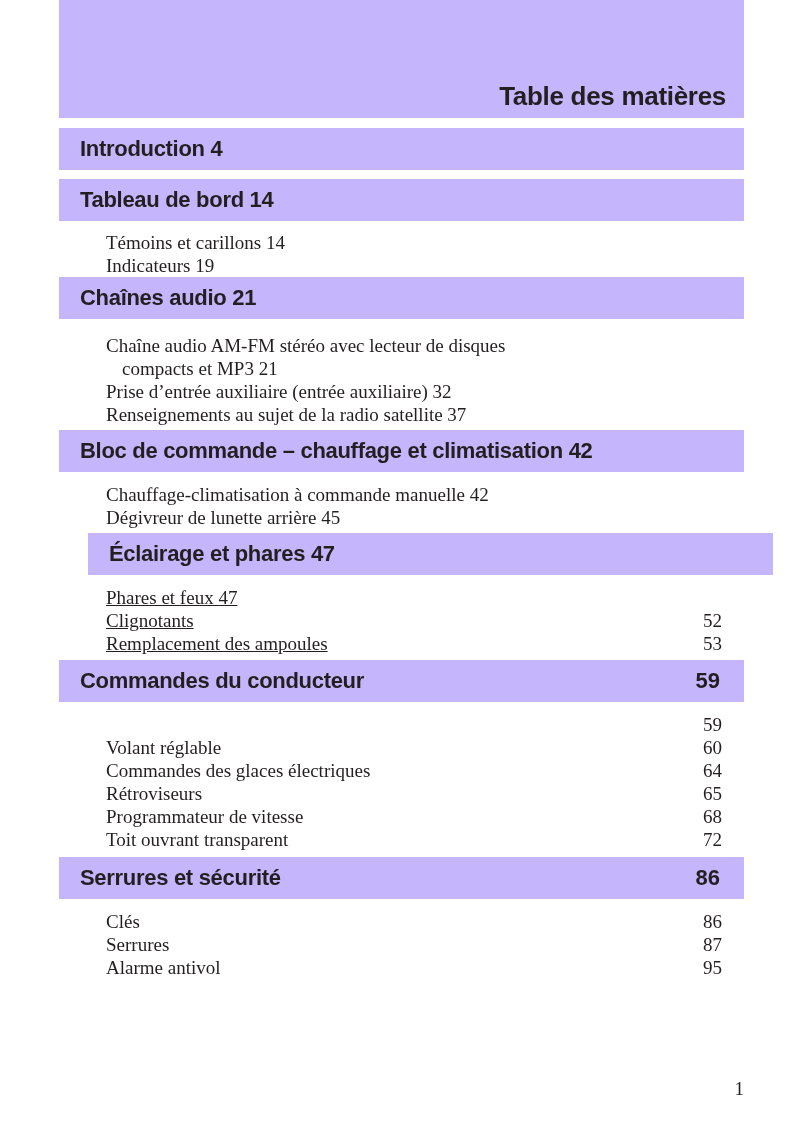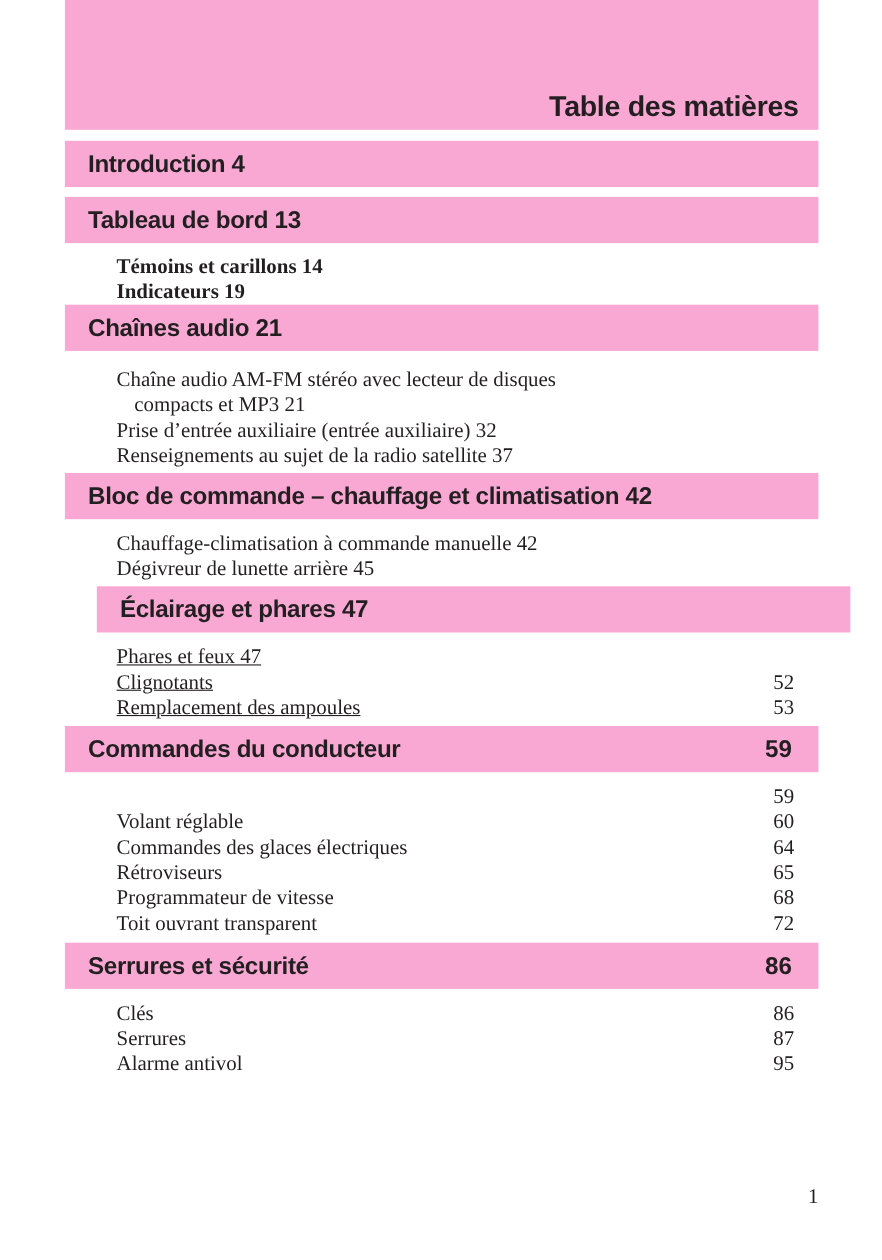--- a/index.html
+++ b/index.html
@@ -1,18 +1,18 @@
 <!DOCTYPE html>
 <html><head>
 <meta charset="utf-8">
 <style>
   html, body { margin: 0; padding: 0; background: #ffffff; }
   body { width: 802px; height: 1145px; position: relative; overflow: hidden; }
   .band {
-    position: absolute; left: 59px; width: 685px; background: #f9a8d4;
+    position: absolute; left: 59px; width: 685px; background: #c4b5fd;
     font-family: "Liberation Sans", sans-serif; font-weight: bold; color: #231f20;
   }
   .header-band { top: 0; height: 118px; }
   .header-title {
     position: absolute; right: 18px; bottom: 6px; font-size: 26px; letter-spacing: -0.3px;
   }
   .section-band { height: 42px; }
   .section-title {
     position: absolute; left: 21px; top: 8px; font-size: 22px; letter-spacing: -0.3px; white-space: nowrap;
   }
@@ -32,23 +32,23 @@
 
 <div class="band header-band">
   <div class="header-title">Table des matières</div>
 </div>
 
 <div class="band section-band" style="top:128px;">
   <span class="section-title">Introduction 4</span>
 </div>
 
 <div class="band section-band" style="top:179px;">
-  <span class="section-title">Tableau de bord 13</span>
+  <span class="section-title">Tableau de bord 14</span>
 </div>
-<div class="entries" style="top:231px;font-weight:bold;">
+<div class="entries" style="top:231px;">
   <div class="entry"><span>Témoins et carillons 14</span></div>
   <div class="entry"><span>Indicateurs 19</span></div>
 </div>
 
 <div class="band section-band" style="top:277px;">
   <span class="section-title">Chaînes audio 21</span>
 </div>
 <div class="entries" style="top:334px;">
   <div class="entry"><span>Chaîne audio AM-FM stéréo avec lecteur de disques</span></div>
   <div class="entry indent"><span>compacts et MP3 21</span></div>

